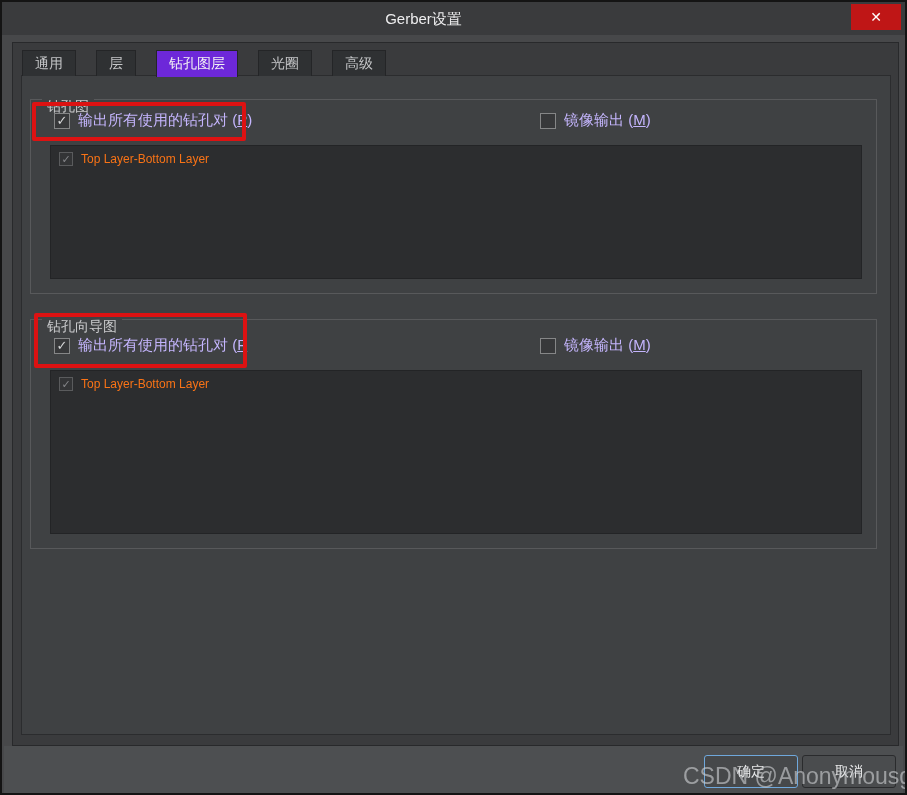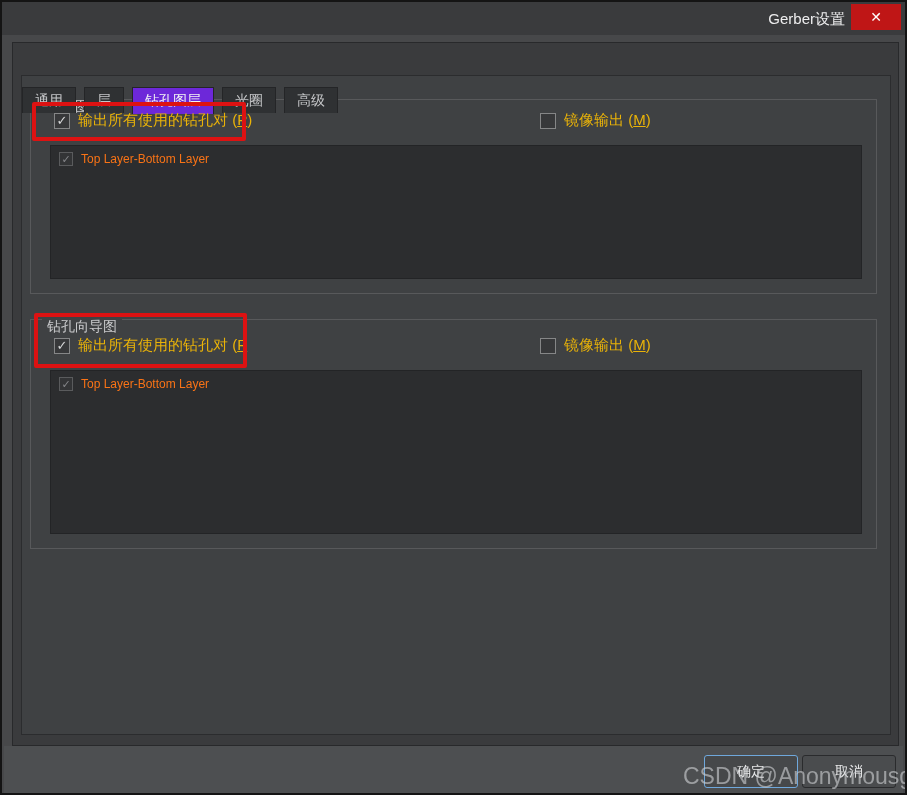--- a/index.html
+++ b/index.html
@@ -3,49 +3,49 @@
 <meta charset="utf-8">
 <style>
   * { margin:0; padding:0; box-sizing:border-box; }
   html,body { width:907px; height:795px; background:#222; overflow:hidden;
     font-family:"Liberation Sans","DejaVu Sans",sans-serif; }
   .dialog { position:relative; width:907px; height:795px; background:#47484a;
     border:2px solid #141414; overflow:hidden; }
 
   
   .titlebar { position:absolute; left:0; top:0; width:100%; height:33px; background:#3a3b3d; }
-  .title-text { position:absolute; left:0; right:60px; top:8px; text-align:right;
+  .title-text { position:absolute; left:0; right:60px; top:8px; text-align:center;
     color:#eeeeef; font-size:15px; }
   .close-btn { position:absolute; left:849px; top:2px; width:50px; height:26px;
     background:#bf1616; color:#fff; text-align:center; line-height:26px; font-size:14px;
     font-weight:bold; cursor:pointer; }
 
   
   .tab-frame { position:absolute; left:10px; top:40px; width:887px; height:704px;
     background:#3a3b3d; border:1px solid #28292b; }
-  .tabs { position:absolute; left:20px; top:48px; display:flex; gap:8px; z-index:3;margin-top:37px; }
+  .tabs { position:absolute; left:20px; top:48px; display:flex; gap:20px; z-index:3; }
   .tab { height:26px; line-height:25px; padding:0 12px; background:#2f3133;
     border:1px solid #242527; border-bottom:none; color:#c5c6c8; font-size:14px; cursor:pointer; }
   .tab.active { background:#6d28d9; color:#f2f2f3; height:27px; }
   .tab-page { position:absolute; left:19px; top:73px; width:870px; height:660px;
     background:#3f4143; border:1px solid #2b2c2e; z-index:1; }
 
   
   .groupbox { position:absolute; border:1px solid #58595b; z-index:2; }
   .group-label { position:absolute; top:-9px; left:11px; background:#3f4143;
     padding:0 5px; color:#c9cacc; font-size:14px;margin-top:7px; }
   .g1 { left:28px; top:97px;  width:847px; height:195px; }
   .g2 { left:28px; top:317px; width:847px; height:230px; }
 
   
   .cbrow { position:absolute; display:flex; align-items:center; gap:8px; cursor:pointer; z-index:4; }
   .cbox { width:16px; height:16px; background:#37383a; border:1px solid #858687;
     color:#d6d7d8; font-size:13px; line-height:14px; text-align:center; flex:0 0 16px; }
   .cbox.empty { color:transparent; }
-  .cblabel { color:#eab308; font-size:15px; white-space:nowrap; }
+  .cblabel { color:#c4b5fd; font-size:15px; white-space:nowrap; }
   .mn { text-decoration:underline; }
 
   
   .cfg-btn { position:absolute; left:655px; top:103px; width:205px; height:30px;
     background:#525457; border:1px solid #8ab4dc; border-radius:3px; color:#eceded;
     font-size:14px; text-align:center; line-height:28px; cursor:pointer; z-index:4; }
 
   
   .listbox { position:absolute; background:#2c2d2f; border:1px solid #232426; z-index:3; }
   .l1 { left:48px; top:143px; width:812px; height:134px; }

